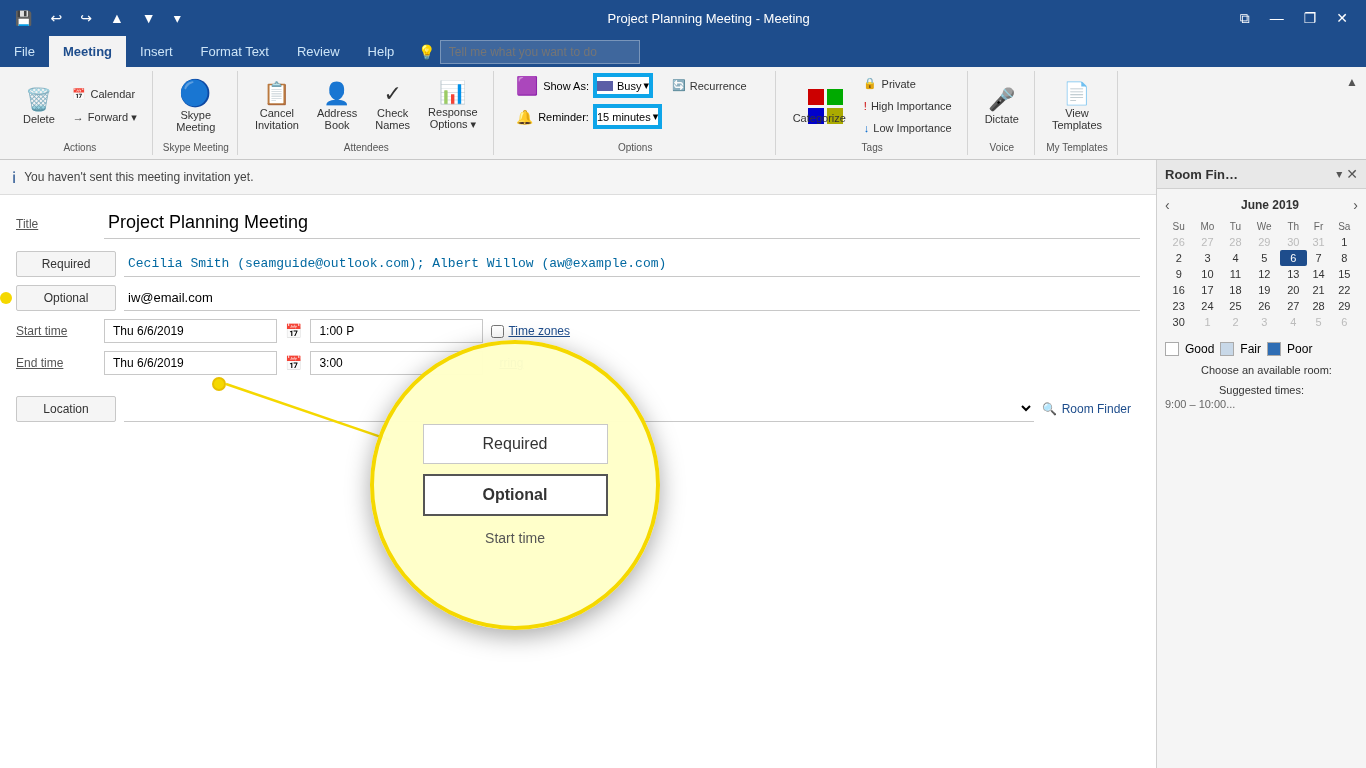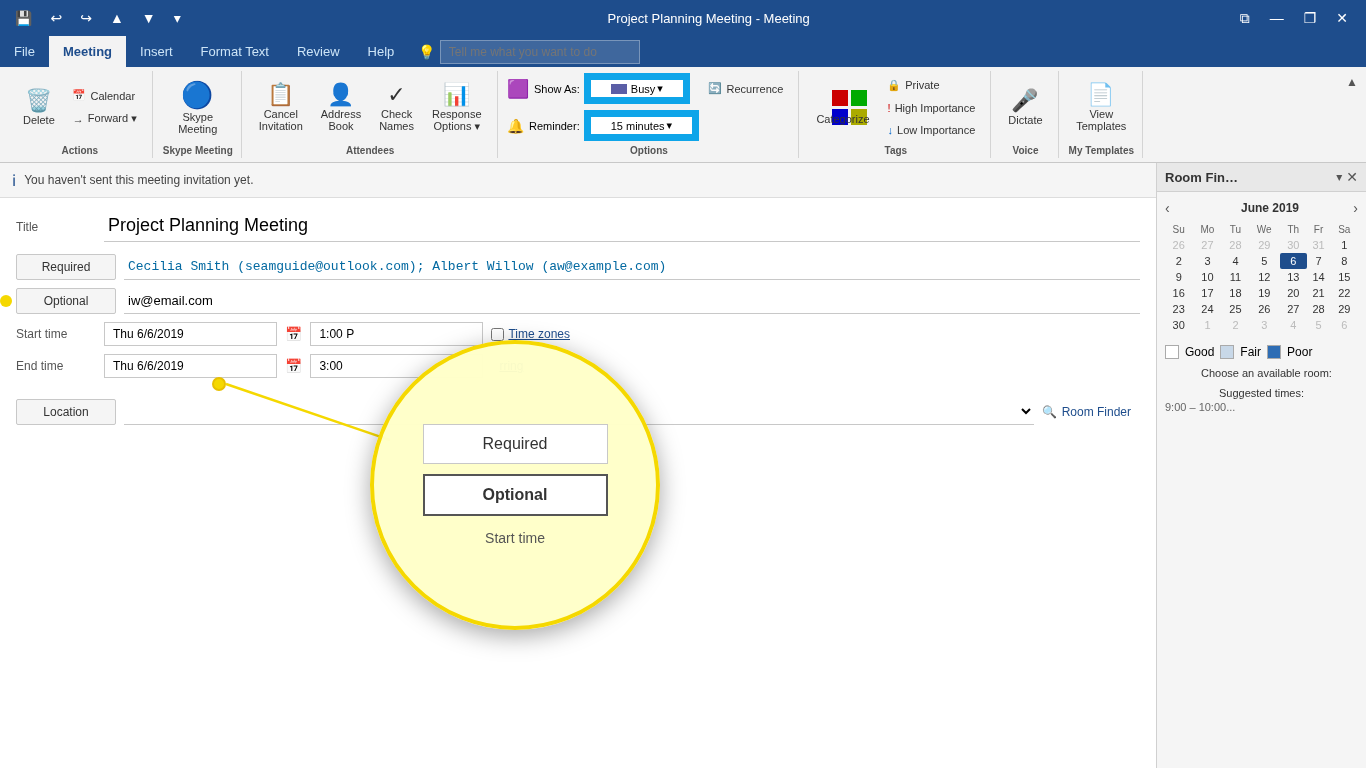--- a/index.html
+++ b/index.html
@@ -41,21 +41,21 @@
     .ribbon-content { display: flex; align-items: stretch; padding: 4px 8px; gap: 2px; background: #f3f3f3; min-height: 90px; }
     .ribbon-group {
       display: flex;
       flex-direction: column;
       align-items: center;
       padding: 2px 8px;
       border-right: 1px solid #d4d4d4;
       min-width: 60px;
     }
     .ribbon-group:last-child { border-right: none; }
-    .ribbon-group-label { font-size: 10px; color: #555; margin-top: 4px; text-align: center; font-weight: bold; }
+    .ribbon-group-label { font-size: 10px; color: #555; margin-top: 4px; text-align: center; }
     .ribbon-group-items { display: flex; flex: 1; align-items: center; gap: 4px; }
     .ribbon-btn {
       display: flex;
       flex-direction: column;
       align-items: center;
       padding: 4px 6px;
       border: 1px solid transparent;
       background: none;
       cursor: pointer;
       font-size: 11px;
@@ -80,23 +80,23 @@
     }
 
     
     .tags-group { min-width: 180px; }
 
     
     .options-group { min-width: 280px; }
     .show-as-row { display: flex; align-items: center; gap: 4px; margin-bottom: 2px; }
     .reminder-row { display: flex; align-items: center; gap: 4px; }
     .dropdown-mini {
-      border: 7px solid #0ea5e9;
+      border: 4px solid #0ea5e9;
       background: white;
-      padding: 2px 20px;
+      padding: 2px 0;
       font-size: 11px;
       cursor: pointer;
       display: flex;
       align-items: center;
       gap: 2px;
     }
 
     
     .content-area {
       display: flex;
@@ -132,21 +132,21 @@
       text-align: center;
       border: 1px solid #c8c8c8;
       background: #f5f5f5;
       padding: 5px 10px;
       font-size: 12px;
       cursor: pointer;
       color: #333;
       margin-right: 8px;
       border-radius: 2px;
     }
-    .form-label-text { min-width: 100px; font-size: 12px; color: #555; margin-right: 8px; padding: 5px 0; }
+    .form-label-text { min-width: 100px; font-size: 12px; color: #555; margin-right: 8px; padding: 5px 0; text-decoration: underline; }
     .form-input {
       flex: 1;
       border: none;
       border-bottom: 1px solid #c8c8c8;
       padding: 5px 4px;
       font-size: 13px;
       outline: none;
       background: transparent;
     }
     .title-input { font-size: 18px; font-weight: normal; border: none; border-bottom: 1px solid #c8c8c8; }

